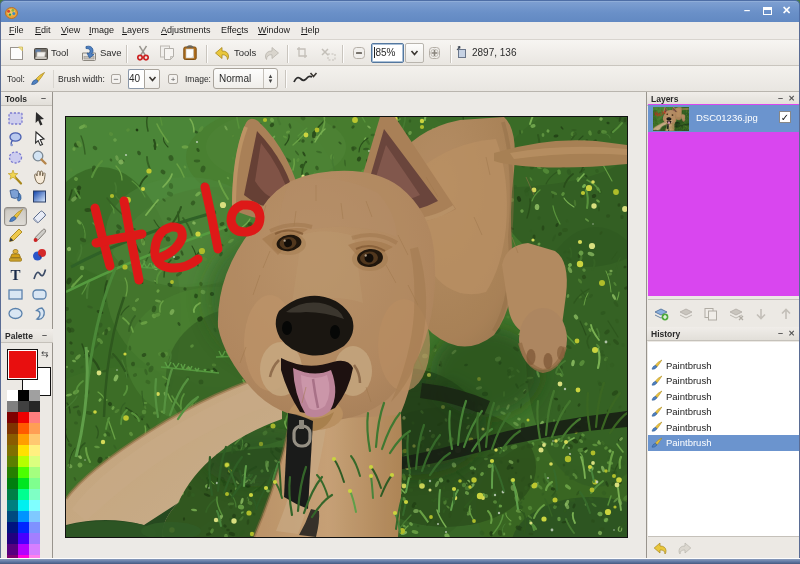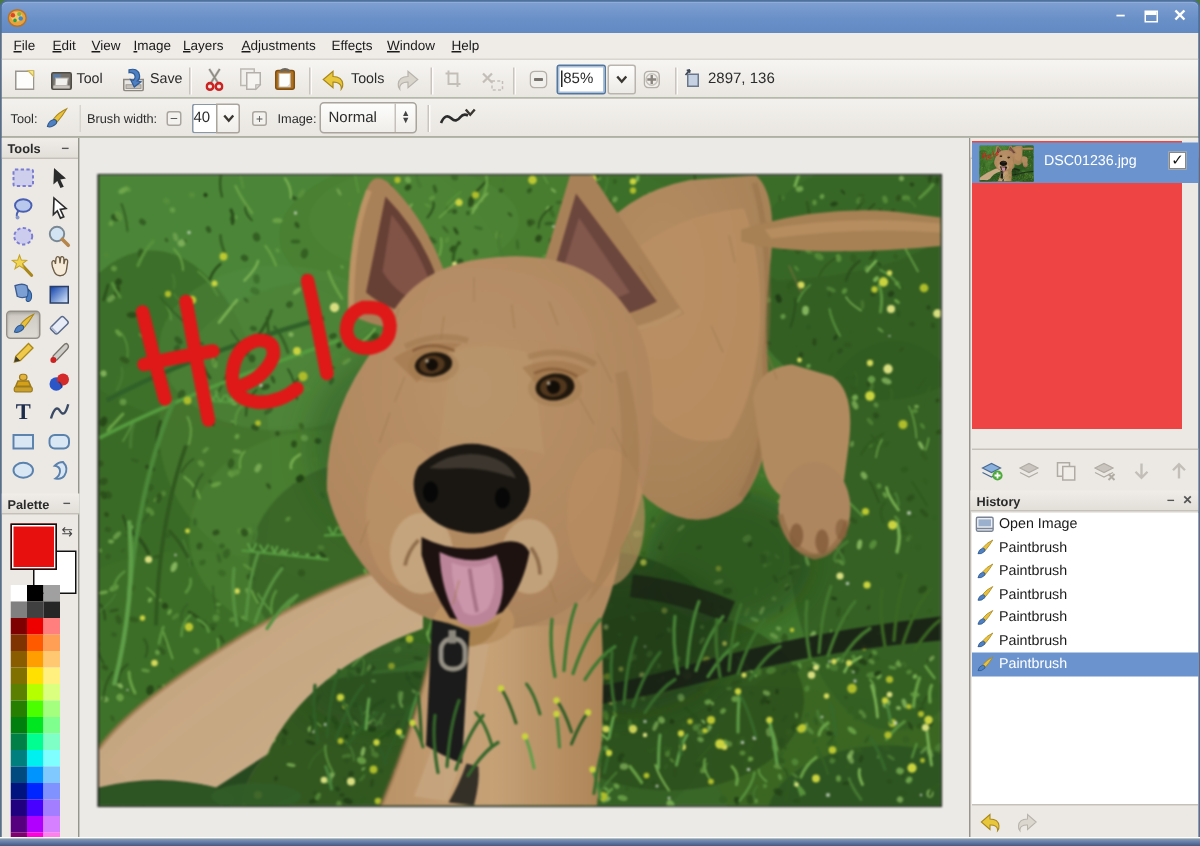--- a/index.html
+++ b/index.html
@@ -2274,21 +2274,21 @@
   </div>
 
   <div class="workspace">
     <svg style="position:absolute;left:12px;top:24px;border:1px solid #111;filter:blur(0.6px);box-sizing:content-box" width="561" height="420" viewBox="0 0 561 420">
         <use href="#picg"></use>
       </svg>
   </div>
 
   <div class="rpanel">
     <div class="phead">Layers<span class="mm">–</span><span class="xx">✕</span></div>
-    <div style="position:absolute;left:1px;top:2px;width:140px;height:192px;background:#ef4444">
+    <div style="position:absolute;left:1px;top:12px;width:151px;height:192px;background:#d946ef">
       <div style="position:absolute;left:0;top:1px;width:151px;height:27px;background:#6b94ce">
         <svg style="position:absolute;left:5px;top:1.5px" width="36" height="24" viewBox="0 0 36 24">
             <use href="#picg" transform="scale(0.06417 0.05714)"></use>
           </svg>
         <span style="position:absolute;left:48px;top:7px;color:#fff;font-size:9.5px">DSC01236.jpg</span>
         <span style="position:absolute;right:8px;top:6px;width:12px;height:12px;background:#fff;border:1px solid #888;font-size:10px;line-height:11px;text-align:center;color:#111">✓</span>
       </div>
     </div>
     <div style="position:absolute;left:1px;top:207px;width:151px;height:28px;background:#ece9e4;border-top:1px solid #c5c1ba;display:flex;align-items:center;gap:9px;padding-left:5px">
       <svg width="16" height="14" viewBox="0 0 16 14" style="">
@@ -2312,27 +2312,20 @@
         </svg>
         <svg width="16" height="14" viewBox="0 0 16 14" style="">
           <path d="M8,2 L8,11 M4,7.5 L8,11.5 L12,7.5" stroke="#c3bfb8" stroke-width="1.6" fill="none"></path>
         </svg>
         <svg width="16" height="14" viewBox="0 0 16 14" style="">
           <path d="M8,12 L8,3 M4,6.5 L8,2.5 L12,6.5" stroke="#c3bfb8" stroke-width="1.6" fill="none"></path>
         </svg>
     </div>
     <div class="phead" style="position:absolute;left:0;top:235px;width:152px">History<span class="mm">–</span><span class="xx">✕</span></div>
     <div style="position:absolute;left:1px;top:250px;width:151px;height:194px;background:#fff">
-      <div style="position:absolute;left:0;top:0px;width:100%;height:15.5px;color:#1a1a1a;font-size:9.5px;display:flex;align-items:center"><span style="width:13px;height:13px;margin:0 3px 0 2px;display:inline-flex;align-items:center">
-            <svg width="14" height="13" viewBox="0 0 14 13" style="">
-              <rect x="1" y="1.5" width="12" height="10" rx="1" fill="#eef0f4" stroke="#7a8494"></rect>
-              <rect x="2.5" y="3" width="9" height="5" fill="#9ab0cc"></rect>
-              <path d="M1,9.5 h12" stroke="#7a8494"></path>
-            </svg>
-          </span>Open Image</div>
         <div style="position:absolute;left:0;top:15.5px;width:100%;height:15.5px;color:#1a1a1a;font-size:9.5px;display:flex;align-items:center"><span style="width:13px;height:13px;margin:0 3px 0 2px;display:inline-flex;align-items:center">
             <svg width="17" height="16" viewBox="0 0 17 16" style="">
               <path d="M15.5,1.5 Q10,4 6.8,8.2 L9,10.5 Q12.5,6.5 15.5,1.5 Z" fill="#e9c13c" stroke="#a8871b" stroke-width="0.7"></path>
               <path d="M6.3,8.8 Q3.5,9.5 2.6,13.4 Q5.5,14.3 8.6,11.2 Q9,9.9 8.4,9.2 Q7.4,8.4 6.3,8.8 Z" fill="#4f81c2" stroke="#2c568c" stroke-width="0.7"></path>
             </svg>
           </span>Paintbrush</div>
         <div style="position:absolute;left:0;top:31.0px;width:100%;height:15.5px;color:#1a1a1a;font-size:9.5px;display:flex;align-items:center"><span style="width:13px;height:13px;margin:0 3px 0 2px;display:inline-flex;align-items:center">
             <svg width="17" height="16" viewBox="0 0 17 16" style="">
               <path d="M15.5,1.5 Q10,4 6.8,8.2 L9,10.5 Q12.5,6.5 15.5,1.5 Z" fill="#e9c13c" stroke="#a8871b" stroke-width="0.7"></path>
               <path d="M6.3,8.8 Q3.5,9.5 2.6,13.4 Q5.5,14.3 8.6,11.2 Q9,9.9 8.4,9.2 Q7.4,8.4 6.3,8.8 Z" fill="#4f81c2" stroke="#2c568c" stroke-width="0.7"></path>

